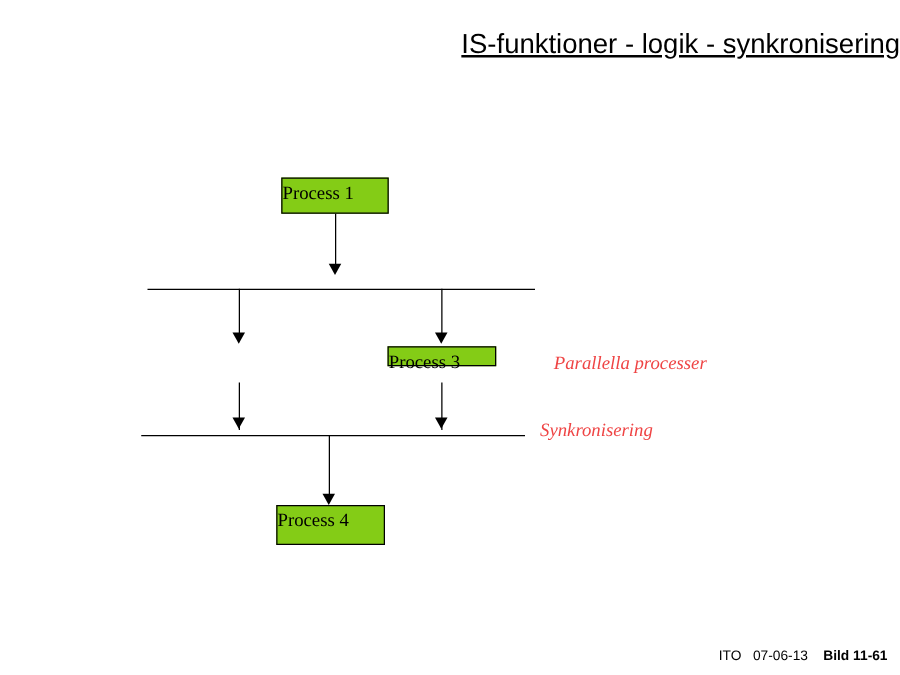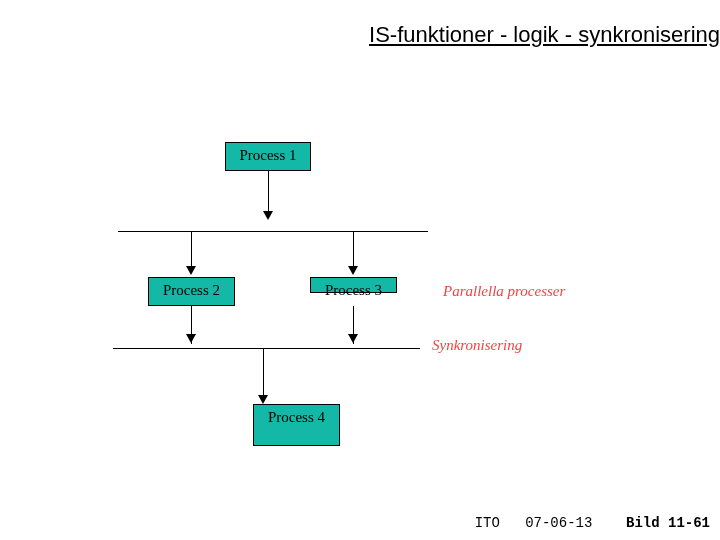--- a/index.html
+++ b/index.html
@@ -26,25 +26,25 @@
     text-align: right;
     font-family: "Liberation Sans", sans-serif;
     font-size: 22px;
     color: #000000;
     text-decoration: underline;
     letter-spacing: 0px;
   }
   .pbox {
     position: absolute;
     border: 1px solid #000000;
-    background: #14b8a6;
+    background: #84cc16;
     font-family: "Liberation Serif", serif;
     font-size: 15px;
     color: #000000;
-    text-align: center;
+    text-align: left;
     box-sizing: border-box;
     padding-top: 4px;
   }
   .hline {
     position: absolute;
     height: 0;
     border-top: 1px solid #000000;
   }
   .vline {
     position: absolute;
@@ -64,22 +64,22 @@
     font-family: "Liberation Serif", serif;
     font-style: italic;
     font-size: 15px;
     color: #ef4444;
     white-space: nowrap;
   }
   .footer {
     position: absolute;
     right: 10px;
     bottom: 9px;
-    font-family: Liberation Mono, monospace;
-    font-size: 14px;
+    font-family: Liberation Sans, sans-serif;
+    font-size: 11px;
     color: #000000;
     white-space: nowrap;
   }
   .footer .bold {
     font-weight: bold;
   }
 </style>
 </head>
 <body>
 
@@ -95,44 +95,41 @@
   <div class="arrowhead" style="left:263px; top:211px;"></div>
 
   <div class="hline" style="left:118px; top:231px; width:310px;"></div>
 
   <div class="vline" style="left:191px; top:231px; height:38px;"></div>
   <div class="arrowhead" style="left:186px; top:266px;"></div>
 
   <div class="vline" style="left:353px; top:231px; height:38px;"></div>
   <div class="arrowhead" style="left:348px; top:266px;"></div>
 
-  <div class="pbox" style="left:148px; top:277px; width:87px; height:29px;">
-    <span>Process 2</span>
-  </div>
 
   <div class="pbox" style="left:310px; top:277px; width:87px; height:16px;font-family:Liberation Serif, serif;">
     <span>Process 3</span>
   </div>
 
   <div class="sidelabel" style="left:443px; top:283px;">Parallella processer</div>
 
   <div class="vline" style="left:191px; top:306px; height:38px;"></div>
   <div class="arrowhead" style="left:186px; top:334px;"></div>
 
   <div class="vline" style="left:353px; top:306px; height:38px;"></div>
   <div class="arrowhead" style="left:348px; top:334px;"></div>
 
   <div class="hline" style="left:113px; top:348px; width:307px;"></div>
 
   <div class="sidelabel" style="left:432px; top:337px;">Synkronisering</div>
 
   <div class="vline" style="left:263px; top:348px; height:52px;"></div>
   <div class="arrowhead" style="left:258px; top:395px;"></div>
 
-  <div class="pbox" style="left:221px; top:404px; width:87px; height:42px;margin-left:32px;">
+  <div class="pbox" style="left:221px; top:404px; width:87px; height:32px;">
     <span>Process 4</span>
   </div>
 
   <div class="footer">
     <span>ITO</span>
     <span>&nbsp;</span>
     <span>07-06-13</span>
     <span>&nbsp;&nbsp;</span>
     <span class="bold">Bild 11-61</span>
   </div>

